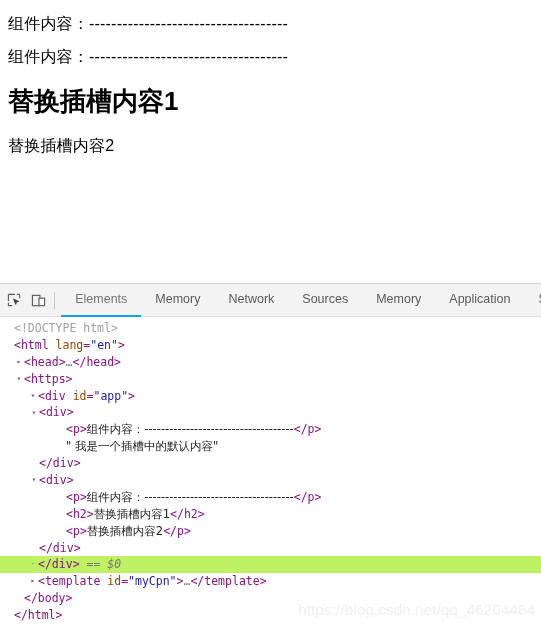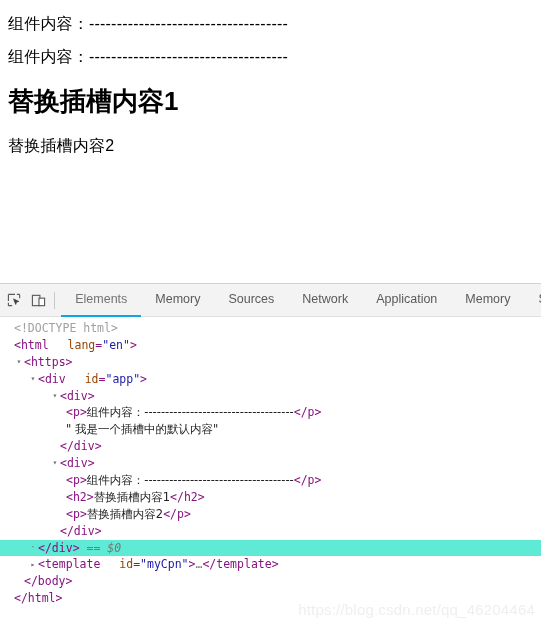--- a/index.html
+++ b/index.html
@@ -104,45 +104,45 @@
     overflow: hidden;
     position: relative;
   }
   .node-row {
     position: relative;
     white-space: pre;
     padding-left: 4px;
     min-height: 16.8px;
   }
   .node-row.selected {
-    background: #5eead4;
+    background: #bef264;
   }
   .tri {
     display: inline-block;
     width: 10px;
     color: #727272;
     font-size: 8px;
     vertical-align: middle;
     text-align: center;
     line-height: 16.8px;
   }
   .tri.empty { color: transparent; }
   .punct   { color: #881280; }
   .tagname { color: #881280; }
-  .attrname{ color: #994500; margin-left: 12px; }
+  .attrname{ color: #994500; }
   .attrval { color: #1a1aa6; }
   .doctype { color: #a1a1a1; }
   .ellipsis{ color: #777; }
   .dollar  { color: #777; font-style: italic; }
   .cntext  { font-family: "DejaVu Sans", "Liberation Sans", sans-serif; font-size: 11.5px; color: #222; }
 
   .ind0 { padding-left: 4px; }
   .ind1 { padding-left: 14px; }
   .ind2 { padding-left: 28px; }
-  .ind3 { padding-left: 50px; }
+  .ind3 { padding-left: 29px; }
   .ind4 { padding-left: 56px; }
 
   #watermark {
     position: absolute;
     right: 6px;
     bottom: 24px;
     font-size: 15px;
     color: #efefef;
     font-family: "Liberation Sans", "DejaVu Sans", sans-serif;
     letter-spacing: 0.2px;
@@ -173,34 +173,35 @@
       <svg width="15" height="15" viewBox="0 0 16 16">
         <rect x="1.5" y="2.5" width="8" height="11" stroke="#5a5a5a" stroke-width="1.2" fill="none"></rect>
         <rect x="8.5" y="5.5" width="6" height="8" stroke="#5a5a5a" stroke-width="1.2" fill="#fff"></rect>
       </svg>
     </div>
     <div class="toolbar-sep"></div>
 
     <div class="tabs">
       <div class="tab active">Elements</div>
       <div class="tab">Memory</div>
+      <div class="tab">Network</div>
       <div class="tab">Sources</div>
-      <div class="tab">Network</div>
+      <div class="tab">Memory</div>
       <div class="tab">Application</div>
-      <div class="tab">Memory</div>
       <div class="tab">Security</div>
     </div>
   </div>
 
   <div id="dom-tree">
 
     <div class="node-row ind0"><span class="tri empty">▸</span><span class="doctype">&lt;!DOCTYPE html&gt;</span></div>
 
     <div class="node-row ind0"><span class="tri empty">▸</span><span class="punct">&lt;</span><span class="tagname">html</span><span> </span><span class="attrname">lang</span><span class="punct">=</span><span class="attrval">"en"</span><span class="punct">&gt;</span></div>
 
+    <div class="node-row ind1"><span class="tri">▸</span><span class="punct">&lt;</span><span class="tagname">head</span><span class="punct">&gt;</span><span class="ellipsis">…</span><span class="punct">&lt;/</span><span class="tagname">head</span><span class="punct">&gt;</span></div>
 
     <div class="node-row ind1"><span class="tri">▾</span><span class="punct">&lt;</span><span class="tagname">https</span><span class="punct">&gt;</span></div>
 
     <div class="node-row ind2"><span class="tri">▾</span><span class="punct">&lt;</span><span class="tagname">div</span><span> </span><span class="attrname">id</span><span class="punct">=</span><span class="attrval">"app"</span><span class="punct">&gt;</span></div>
 
     <div class="node-row ind3"><span class="tri">▾</span><span class="punct">&lt;</span><span class="tagname">div</span><span class="punct">&gt;</span></div>
 
     <div class="node-row ind4"><span class="tri empty">▸</span><span class="punct">&lt;</span><span class="tagname">p</span><span class="punct">&gt;</span><span class="cntext">组件内容：------------------------------------</span><span class="punct">&lt;/</span><span class="tagname">p</span><span class="punct">&gt;</span></div>
 
     <div class="node-row ind4"><span class="tri empty">▸</span><span class="cntext">" 我是一个插槽中的默认内容"</span></div>

